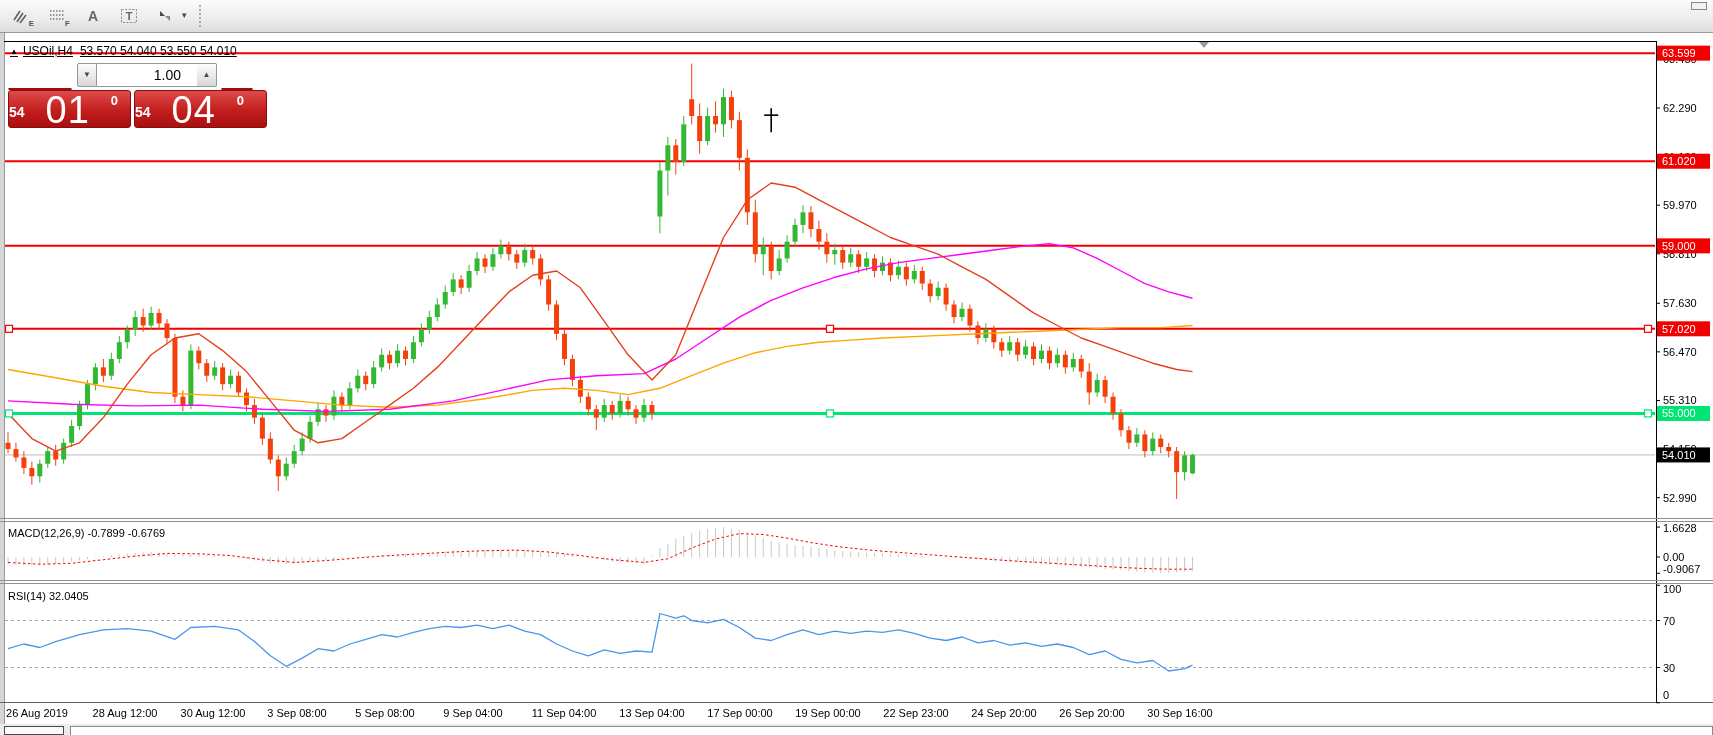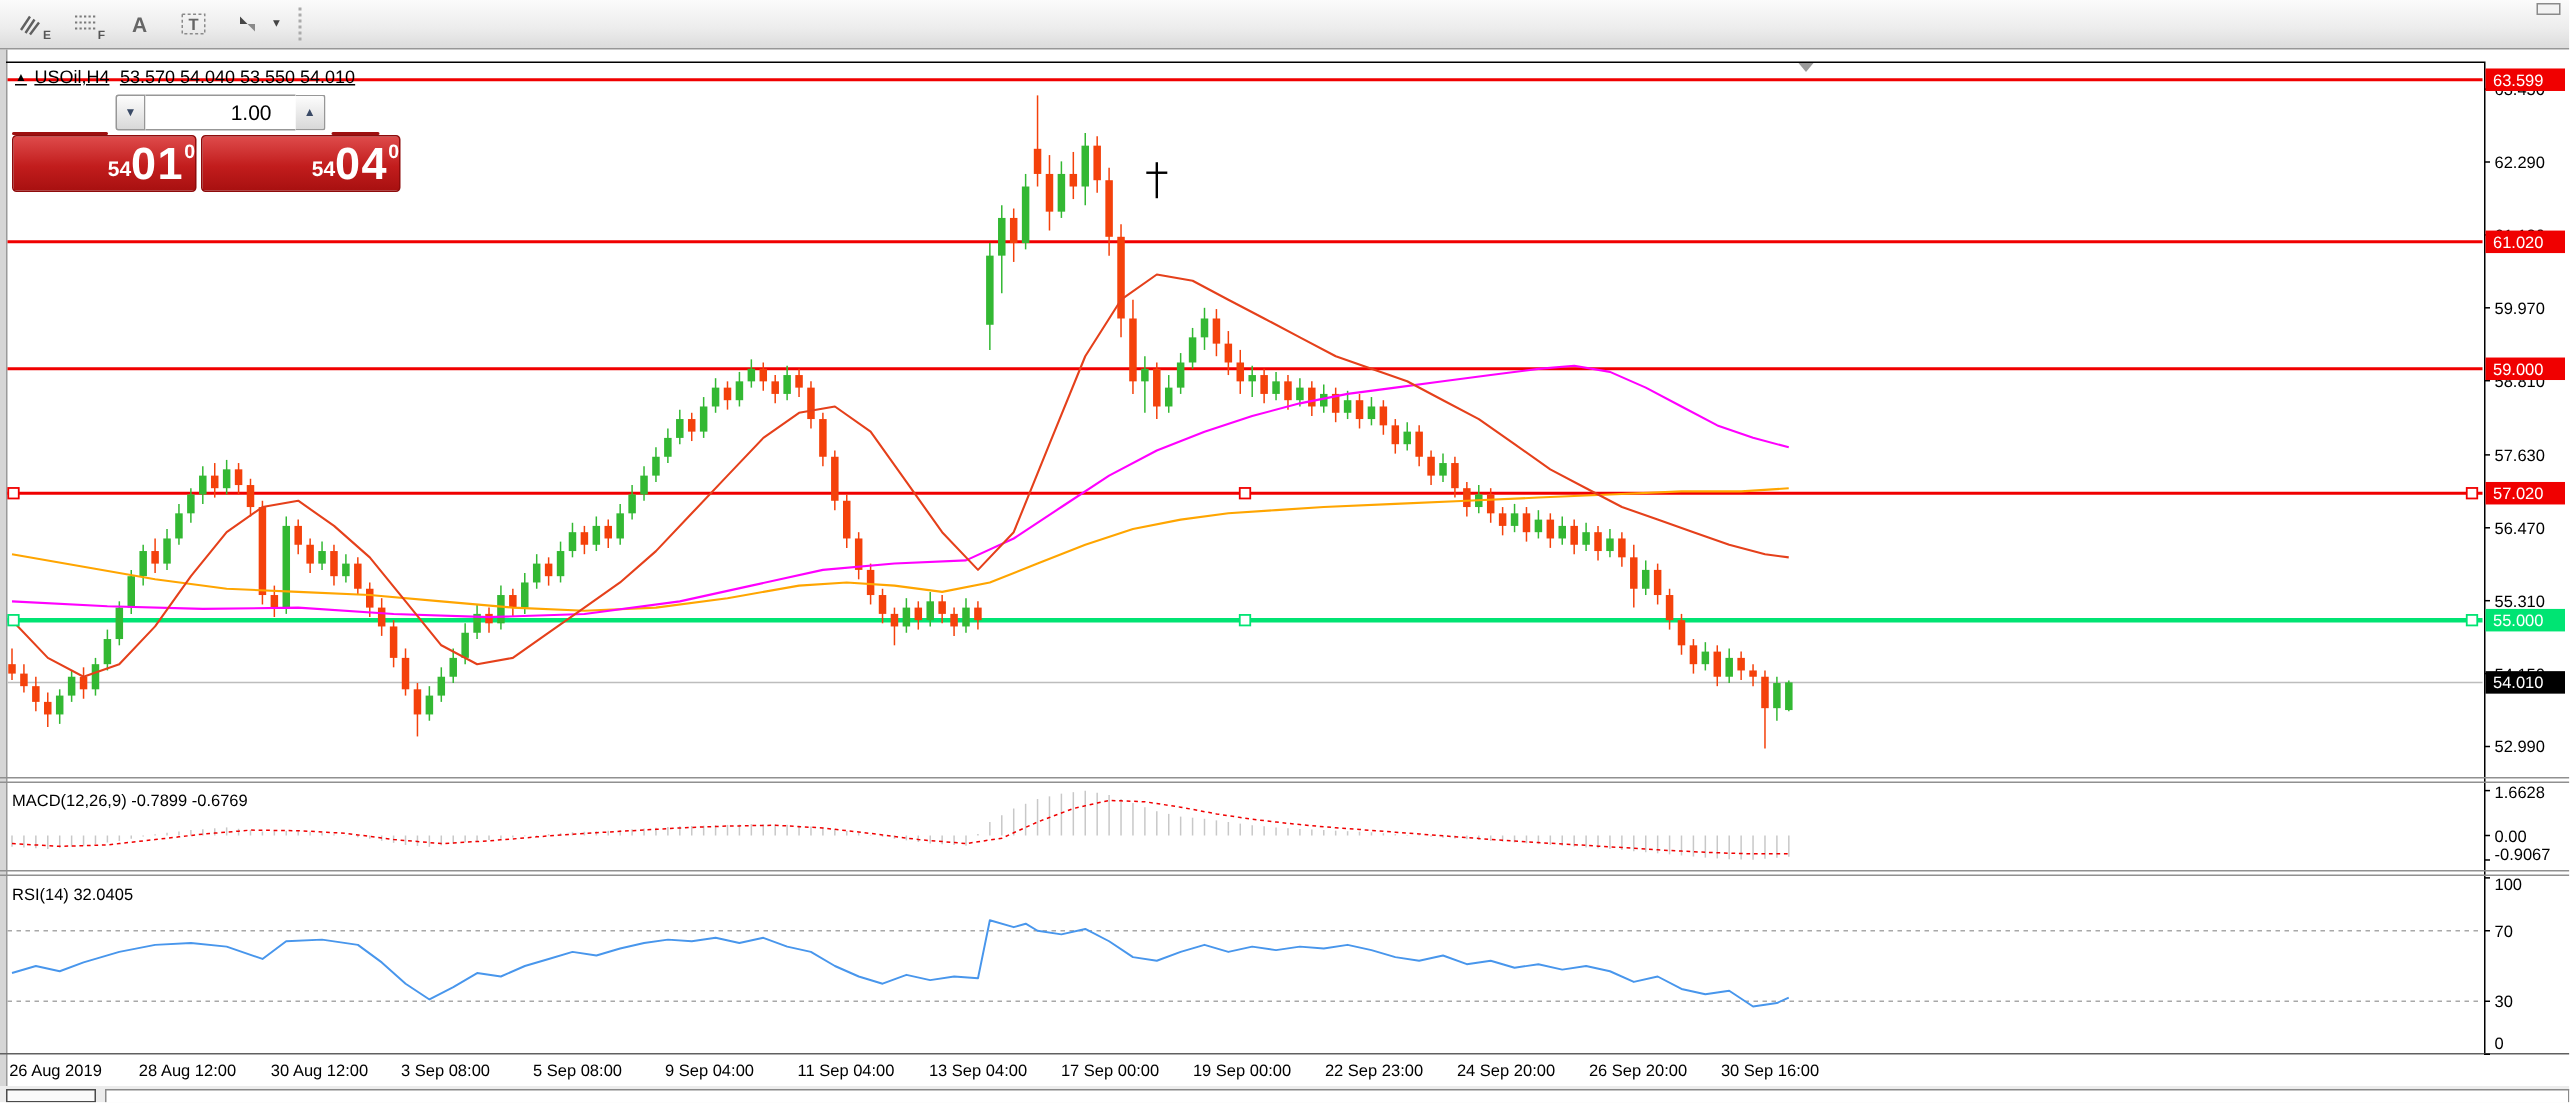--- a/index.html
+++ b/index.html
@@ -39,26 +39,26 @@
   .tp-buy{width:32px;margin-left:4px;}
   .spin{width:20px;height:24px;border:1px solid #979797;background:linear-gradient(#fdfdfd,#d8d8d8);
       font-size:8px;color:#3a4a66;text-align:center;line-height:22px;}
   .spin.dn{margin-left:5px;border-radius:2px 0 0 2px;}
   .spin.up{border-left:none;border-radius:0 2px 2px 0;}
   .vol{width:100px;height:24px;border:1px solid #979797;border-left:none;border-right:none;
       font-family:"Liberation Sans",sans-serif;font-size:14px;text-align:right;
       padding:0 16px 0 0;color:#000;}
   .tp-row2{display:flex;margin-top:3px;height:38px;}
   .price-box{color:#fff;border-radius:3px;border:1px solid #8e0b0b;display:flex;
-      align-items:flex-end;justify-content:flex-end;padding-bottom:2px;
-      background:linear-gradient(180deg,#de4b4b,#c21d1d 55%,#a81010);}
+      align-items:flex-end;justify-content:flex-start;padding-bottom:2px;
+      background:linear-gradient(180deg,#de4b4b,#c21d1d 55%,#a81010);gap:21px;}
   .pb-sell{width:123px;}
   .pb-buy{width:133px;margin-left:3px;}
   .price-box .pfx{font-size:14px;font-weight:bold;line-height:26px;}
-  .price-box .big{font-size:30px;font-weight:bold;line-height:30px;letter-spacing:1px;}
+  .price-box .big{font-size:38px;font-weight:normal;line-height:30px;letter-spacing:1px;}
   .price-box .sup{font-size:13px;font-weight:bold;line-height:13px;align-self:flex-start;margin-top:3px;}
   
   .bottom-strip{position:absolute;left:0;top:724px;width:1713px;height:11px;background:#ececec;}
   .mini-tab{position:absolute;left:4px;top:2px;width:60px;height:9px;background:#fafafa;
       border:1px solid #4a4a4a;}
   .win-bar{position:absolute;left:70px;top:2px;width:1643px;height:9px;background:#fff;
       border:1px solid #8a8a8a;border-bottom:none;}
 </style>
 </head>
 <body>

